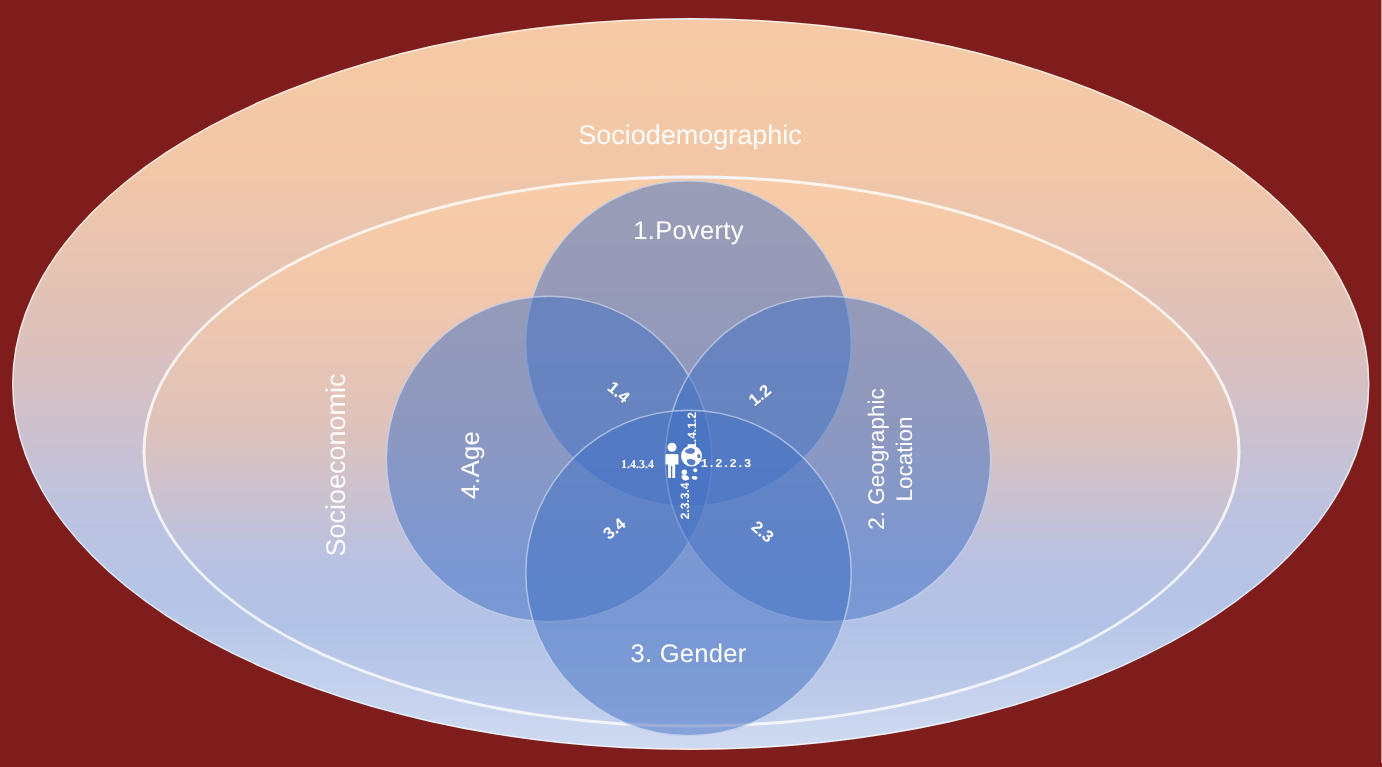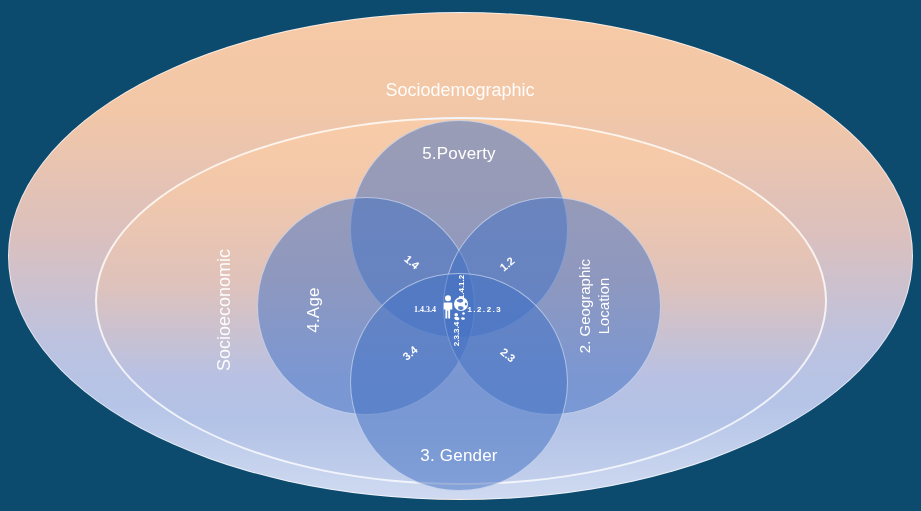--- a/index.html
+++ b/index.html
@@ -1,18 +1,18 @@
 <!DOCTYPE html>
 <html><head>
 <meta charset="utf-8">
 <style>
   html,body{margin:0;padding:0;background:#ffffff;}
   #stage{
     position:relative;width:921px;height:511px;overflow:hidden;
-    font-family:"Liberation Sans",sans-serif;background:#0c4a6e;
+    font-family:"Liberation Sans",sans-serif;background:#7f1d1d;
   }
   .ellipse,.circle{position:absolute;border-radius:50%;box-sizing:border-box;}
   
   #outer-ellipse{
     left:8px;top:12px;width:905px;height:488px;
     border:1px solid rgba(255,255,255,0.65);
     background:linear-gradient(180deg,#f6caa6 0%,#f2c7a7 20%,#dcc0bd 45%,#bcc2e0 68%,#b5c4e7 80%,#cfdaf1 100%);
   }
   
   #inner-ellipse{
@@ -32,21 +32,21 @@
   #circle-geographic{left:443px;top:197px;}
 
   .lbl{position:absolute;color:#ffffff;text-align:center;white-space:nowrap;}
   .big{font-size:17px;letter-spacing:.2px;}
   .title{font-size:18px;color:rgba(255,255,255,0.95);}
   .rot{transform:rotate(-90deg);transform-origin:center center;}
 
   #label-sociodemographic{left:310px;top:80px;width:300px;}
   #label-socioeconomic{left:114px;top:298px;width:220px;height:24px;line-height:24px;}
   #label-poverty{left:359px;top:144px;width:200px;}
-  #label-gender{left:359px;top:426px;width:200px;margin-top:20px;}
+  #label-gender{left:359px;top:426px;width:200px;}
   #label-age{left:254px;top:298px;width:120px;height:24px;line-height:24px;}
   #label-geographic{
     left:533px;top:284px;width:130px;height:44px;
     font-size:15px;line-height:1.25;white-space:normal;
   }
 
   .pair{font-size:11px;font-weight:bold;width:40px;}
   #label-pair-14{left:392px;top:256px;transform:rotate(40deg);}
   #label-pair-12{left:487px;top:258px;transform:rotate(-40deg);}
   #label-pair-34{left:390px;top:347px;transform:rotate(-40deg);}
@@ -69,21 +69,21 @@
   <div id="inner-ellipse" class="ellipse"></div>
 
   <div id="circle-poverty" class="circle"></div>
   <div id="circle-age" class="circle"></div>
   <div id="circle-geographic" class="circle"></div>
   <div id="circle-gender" class="circle"></div>
 
   <div id="label-sociodemographic" class="lbl title">Sociodemographic</div>
   <div id="label-socioeconomic" class="lbl title rot">Socioeconomic</div>
 
-  <div id="label-poverty" class="lbl big">5.Poverty</div>
+  <div id="label-poverty" class="lbl big">1.Poverty</div>
   <div id="label-age" class="lbl big rot">4.Age</div>
   <div id="label-geographic" class="lbl rot">2. Geographic Location</div>
   <div id="label-gender" class="lbl big">3. Gender</div>
 
   <div id="label-pair-14" class="lbl pair">1.4</div>
   <div id="label-pair-12" class="lbl pair">1.2</div>
   <div id="label-pair-34" class="lbl pair">3.4</div>
   <div id="label-pair-23" class="lbl pair">2.3</div>
 
   <div id="center-icons">

